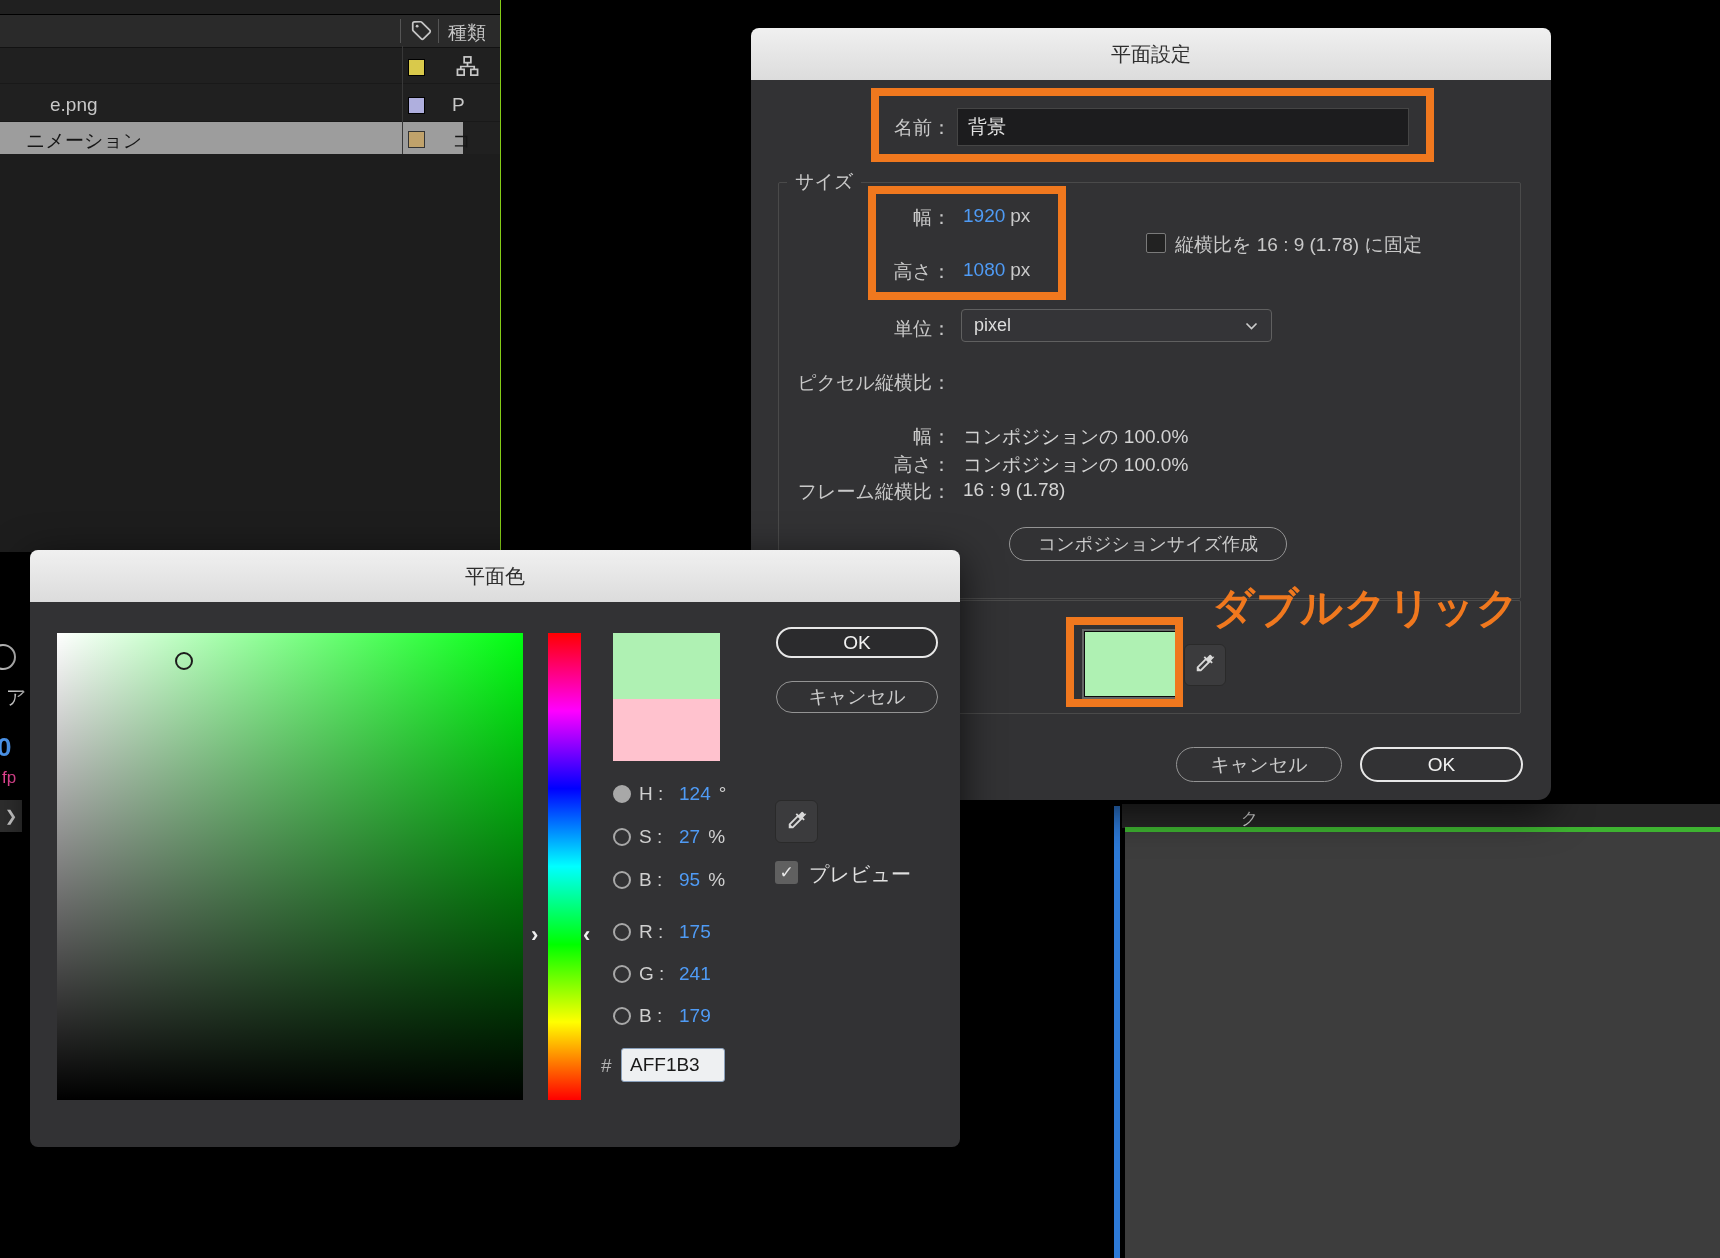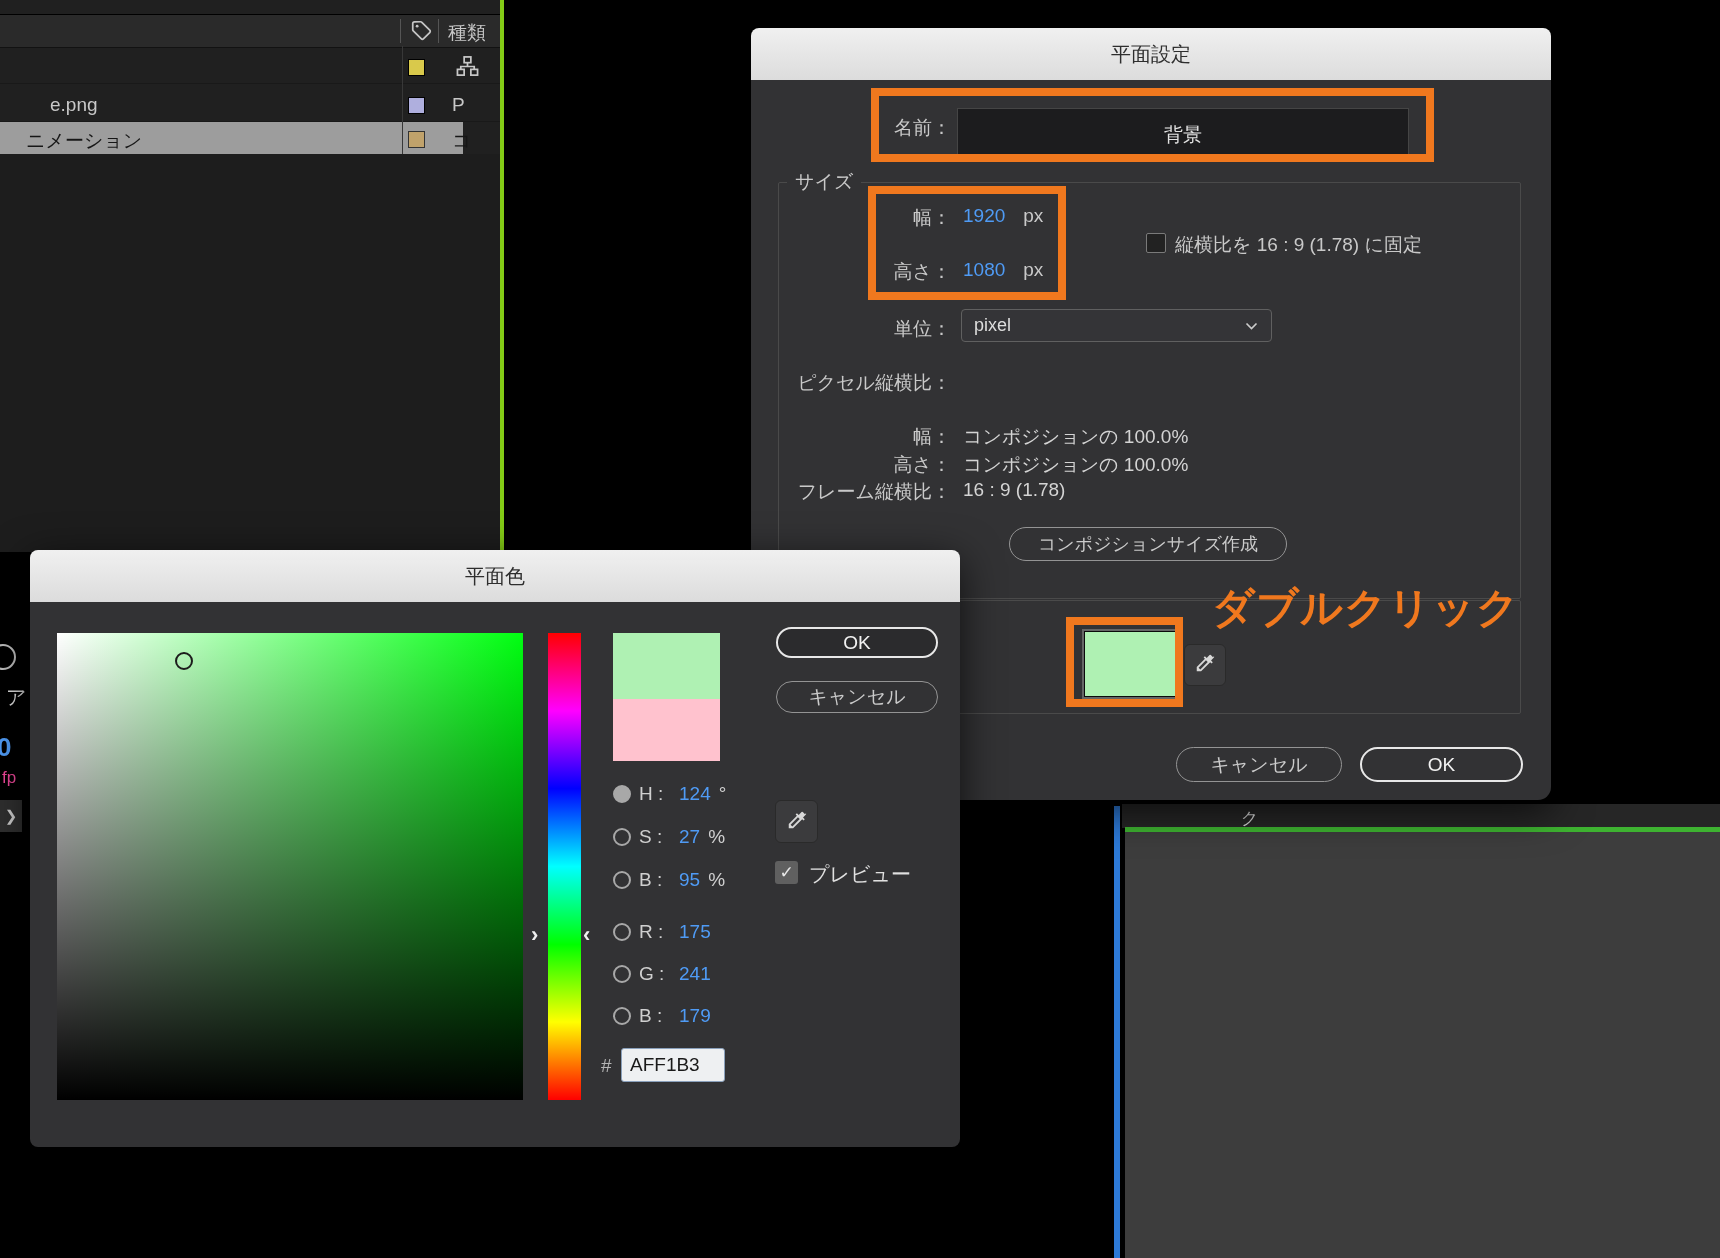--- a/index.html
+++ b/index.html
@@ -4,38 +4,38 @@
 <style>
   html,body{margin:0;padding:0;}
   body{
     width:1720px;height:1258px;position:relative;overflow:hidden;
     background:#000;font-family:"Liberation Sans","DejaVu Sans",sans-serif;
     color:#ccc;
   }
   .abs{position:absolute;}
 
   
-  .project-panel{left:0;top:0;width:500px;height:552px;background:#202020;border-right:4px solid #84cc16;overflow:hidden;}
+  .project-panel{left:0;top:0;width:500px;height:552px;background:#202020;border-right:1px solid #84cc16;overflow:hidden;}
   .pp-header{left:0;top:14px;width:100%;height:32px;background:#2a2a2a;border-top:1px solid #000;border-bottom:1px solid #121212;}
   .pp-row{left:0;width:500px;height:34px;}
   .pp-row .sep{position:absolute;left:0;bottom:0;width:100%;height:1px;background:#191919;}
   .pp-name{position:absolute;top:6px;font-size:19px;color:#c8c8c8;white-space:nowrap;}
   .swatch{position:absolute;left:408px;top:9px;width:15px;height:15px;border:1px solid #000;}
   .pp-type{position:absolute;left:452px;top:6px;font-size:19px;color:#c8c8c8;}
   .hl-row{background:#9d9d9d;}
   .hl-row .pp-name,.hl-row .pp-type{color:#161616;}
 
   
   .dialog{background:#323234;border-radius:8px;box-shadow:0 10px 40px rgba(0,0,0,.7);}
   .titlebar{position:absolute;left:0;top:0;width:100%;height:52px;
     background:linear-gradient(#f0f0f0,#dcdcdc);border-radius:8px 8px 0 0;
     display:flex;align-items:center;justify-content:center;
     font-size:20px;color:#2e2e2e;font-weight:500;}
   .lbl{position:absolute;left:0;width:200px;text-align:right;font-size:19px;color:#c9c9c9;white-space:nowrap;}
-  .vrow{position:absolute;left:212px;display:flex;gap:18px;font-size:19px;color:#c9c9c9;white-space:nowrap;}
+  .vrow{position:absolute;left:212px;display:flex;gap:5px;font-size:19px;color:#c9c9c9;white-space:nowrap;}
   .bl{color:#4f9bf5;}
   .fieldset{position:absolute;border:1px solid #4a4a4a;border-radius:2px;}
   .legend{position:absolute;background:#323234;padding:0 8px;font-size:19px;color:#c9c9c9;}
   .dd{position:absolute;height:31px;background:#343437;border:1px solid #606060;border-radius:4px;
     display:flex;align-items:center;justify-content:space-between;padding:0 12px;font-size:18px;color:#ddd;cursor:default;}
   .pill{position:absolute;border-radius:18px;background:transparent;border:1px solid #949494;
     display:flex;align-items:center;justify-content:center;font-size:19px;color:#cbcbcb;box-sizing:border-box;}
   .pill.primary{border:2px solid #e8e8e8;color:#f2f2f2;}
   .checkbox{position:absolute;width:18px;height:18px;background:#222;border:1px solid #7a7a7a;border-radius:2px;}
   .orange-rect{position:absolute;border:8px solid #F0781E;box-sizing:border-box;z-index:6;}
@@ -119,21 +119,21 @@
   <span class="abs" style="left:119px;top:3px;font-size:17px;color:#ddd;">ク</span>
 </div>
 <div class="abs" style="left:1114px;top:806px;width:6px;height:452px;background:#2D7AD8;z-index:2;"></div>
 <div class="abs" style="left:1125px;top:827px;width:595px;height:5px;background:#3EB331;z-index:1;"></div>
 <div class="abs" style="left:1125px;top:832px;width:595px;height:426px;background:#3d3d3d;z-index:1;"></div>
 
 <div class="abs dialog" style="left:751px;top:28px;width:800px;height:772px;z-index:5;border-radius:13px;">
   <div class="titlebar">平面設定</div>
 
   <span class="lbl" style="top:87px;">名前：</span>
-  <input class="textinput" style="left: 206px; top: 80px; width: 452px; height: 54px; text-align: center;" value="背景">
+  <input class="textinput" style="left: 206px; top: 80px; width: 452px; height: 38px;" value="背景">
   <div class="orange-rect" style="left:120px;top:60px;width:563px;height:74px;"></div>
 
   <div class="fieldset" style="left:27px;top:154px;width:741px;height:415px;"></div>
   <span class="legend" style="left:36px;top:141px;">サイズ</span>
 
   <span class="lbl" style="top:177px;">幅：</span>
   <div class="vrow" style="top:177px;">
     <span class="bl">1920</span>
     <span>px</span>
   </div>

